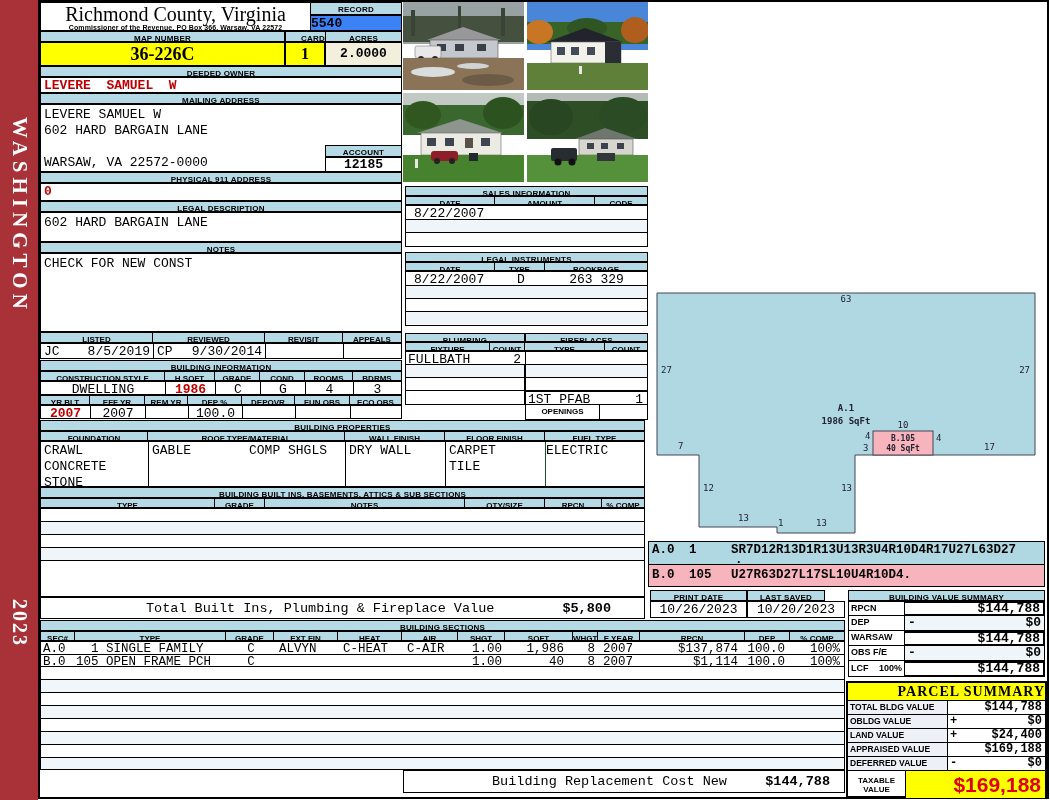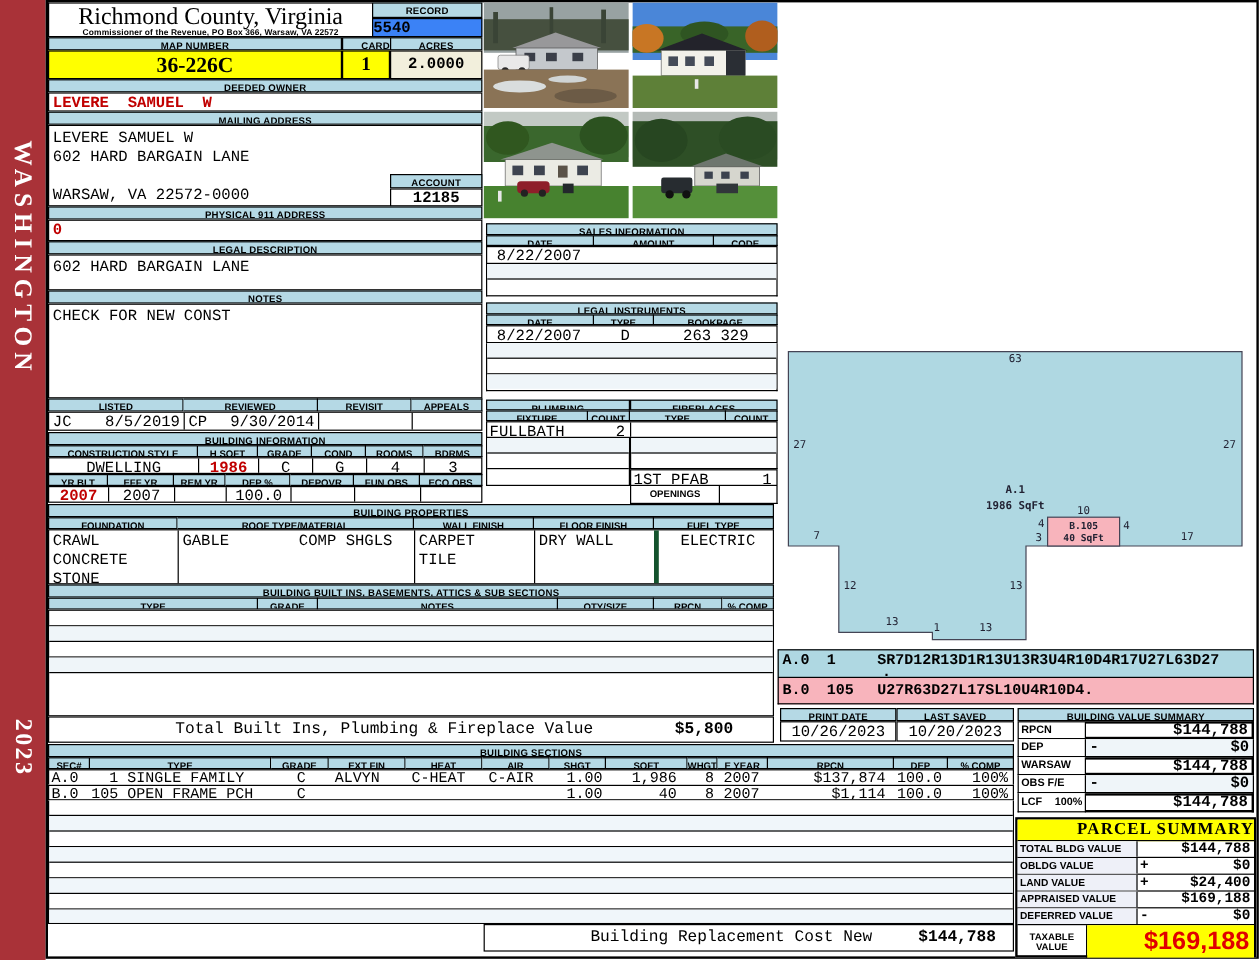--- a/index.html
+++ b/index.html
@@ -117,23 +117,23 @@
 <div class="abs hrow" style="left:40px;top:431px">
   <div class="hc" style="width:108px;height:10px">FOUNDATION</div>
   <div class="hc" style="width:197px;height:10px">ROOF TYPE/MATERIAL</div>
   <div class="hc" style="width:100px;height:10px">WALL FINISH</div>
   <div class="hc" style="width:100px;height:10px">FLOOR FINISH</div>
   <div class="hc" style="width:100px;height:10px">FUEL TYPE</div>
 </div>
 <div class="abs vrow" style="left:40px;top:441px;height:46px">
   <div class="vc mono" style="width:107px;padding:1px 0 0 3px"><span>CRAWL</span><br><span>CONCRETE</span><br><span>STONE</span></div>
   <div class="vc mono" style="width:197px;border-left:1px solid #000;padding:1px 0 0 3px"><span>GABLE</span><span style="display:inline-block;width:58px"></span><span>COMP SHGLS</span></div>
+  <div class="vc mono" style="width:100px;border-left:1px solid #000;padding:1px 0 0 3px">DRY WALL</div>
   <div class="vc mono" style="width:100px;border-left:1px solid #000;padding:1px 0 0 3px"><span>CARPET</span><br><span>TILE</span></div>
-  <div class="vc mono" style="width:100px;border-left:1px solid #000;padding:1px 0 0 3px">DRY WALL</div>
-  <div class="vc mono" style="width:99px;border-left:4px solid #14532d;padding:1px 0 0 18px">ELECTRIC</div>
+  <div class="vc mono" style="width:99px;border-left:1px solid #14532d;padding:1px 0 0 0">ELECTRIC</div>
 </div>
 
 <div class="abs hdr" style="left:40px;top:487px;width:605px;height:11px">BUILDING BUILT INS, BASEMENTS, ATTICS &amp; SUB SECTIONS</div>
 <div class="abs hrow" style="left:40px;top:498px">
   <div class="hc" style="width:175px;height:10px">TYPE</div>
   <div class="hc" style="width:50px;height:10px">GRADE</div>
   <div class="hc" style="width:200px;height:10px">NOTES</div>
   <div class="hc" style="width:80px;height:10px">QTY/SIZE</div>
   <div class="hc" style="width:57px;height:10px">RPCN</div>
   <div class="hc" style="width:43px;height:10px">% COMP</div>
@@ -310,21 +310,21 @@
   <span class="m12 mb" style="position:absolute;left:82px;top:1px">SR7D12R13D1R13U13R3U4R10D4R17U27L63D27</span>
   <span class="m12 mb" style="position:absolute;left:86px;top:11px">.</span>
 </div>
 <div class="abs box" style="left:648px;top:565px;width:397px;height:22px;background:#F8B4BC;border-top:none">
   <span class="m12 mb" style="position:absolute;left:3px;top:3px">B.0</span>
   <span class="m12 mb" style="position:absolute;left:40px;top:3px">105</span>
   <span class="m12 mb" style="position:absolute;left:82px;top:3px">U27R63D27L17SL10U4R10D4.</span>
 </div>
 
 <div class="abs hdr" style="left:650px;top:590px;width:97px;height:11px">PRINT DATE</div>
-<div class="abs hdr" style="left:747px;top:590px;width:98px;height:11px">LAST SAVED</div>
+<div class="abs hdr" style="left:747px;top:590px;width:78px;height:11px">LAST SAVED</div>
 <div class="abs box mono cell-c" style="left:650px;top:601px;width:97px;height:17px;line-height:16px">10/26/2023</div>
 <div class="abs box mono cell-c" style="left:747px;top:601px;width:98px;height:17px;line-height:16px">10/20/2023</div>
 
 <div class="abs hdr" style="left:848px;top:590px;width:197px;height:11px">BUILDING VALUE SUMMARY</div>
 <div class="abs" style="left:848px;top:601px;width:197px">
   <div style="display:flex;height:15px">
     <div class="box" style="width:57px;font:bold 9px/13px 'Liberation Sans',sans-serif;padding-left:2px;box-sizing:border-box">RPCN</div>
     <div class="box mono mb" style="width:140px;position:relative;box-sizing:border-box;border-left:none;border-width:2px;line-height:11px"><span style="position:absolute;left:3px"></span><span style="position:absolute;right:3px">$144,788</span></div>
   </div>
   <div style="display:flex;height:15px">

